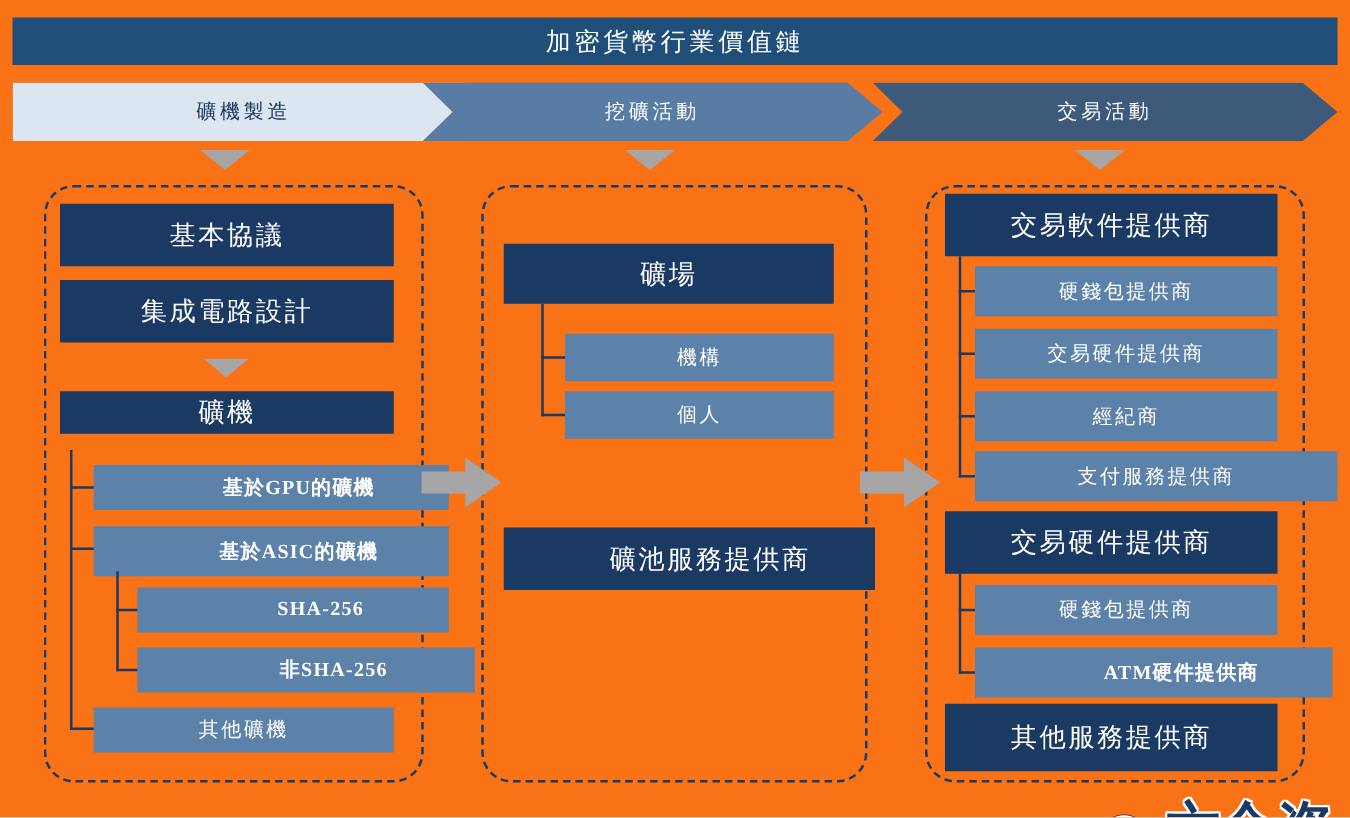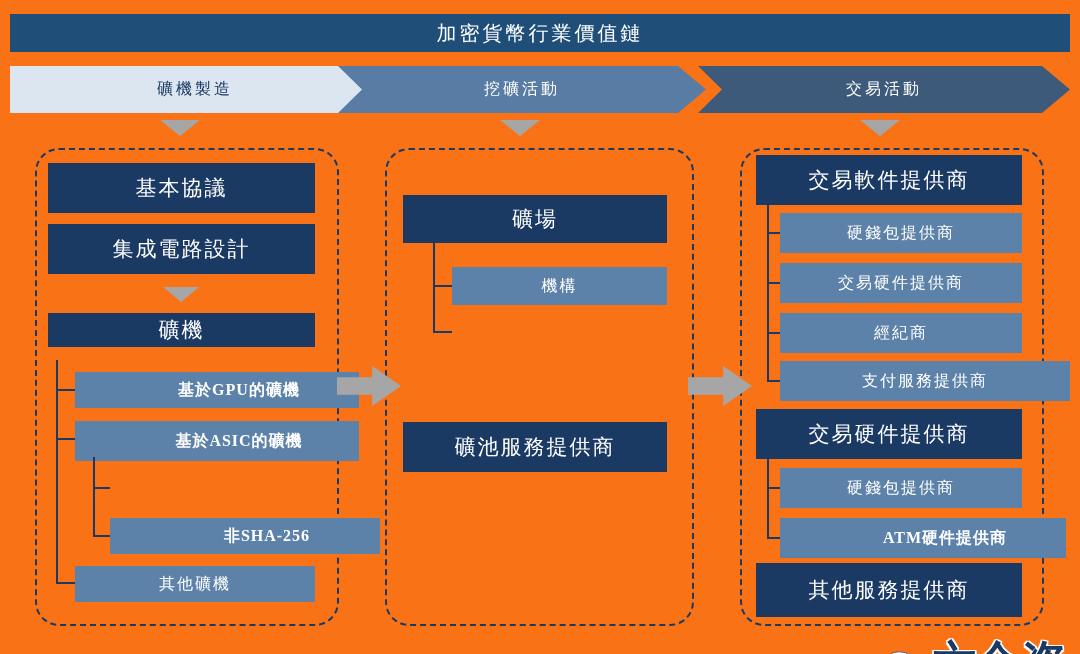--- a/index.html
+++ b/index.html
@@ -108,34 +108,36 @@
   <div class="col-frame" style="left:35px;width:300px;"></div>
   <div class="col-frame" style="left:385px;width:305px;"></div>
   <div class="col-frame" style="left:740px;width:300px;"></div>
 
   <div class="box dark" style="left:48px;top:163px;width:267px;height:50px;">基本協議</div>
   <div class="box dark" style="left:48px;top:224px;width:267px;height:50px;">集成電路設計</div>
   <div class="tri-down small" style="left:163px;top:287px;"></div>
   <div class="box dark" style="left:48px;top:313px;width:267px;height:34px;">礦機</div>
   <div class="box mid latin-bold" style="left:75px;top:372px;width:240px;height:36px;">基於GPU的礦機</div>
   <div class="box mid latin-bold" style="left:75px;top:421px;width:240px;height:40px;">基於ASIC的礦機</div>
+  <div class="box mid latin-bold" style="left:110px;top:470px;width:205px;height:36px;">SHA-256</div>
   <div class="box mid latin-bold" style="left:110px;top:518px;width:226px;height:36px;">非SHA-256</div>
   <div class="box mid" style="left:75px;top:566px;width:240px;height:36px;">其他礦機</div>
 
   <div class="v-line" style="left:56px;top:360px;height:224px;"></div>
   <div class="h-line" style="left:56px;top:389px;width:19px;"></div>
   <div class="h-line" style="left:56px;top:438px;width:19px;"></div>
   <div class="h-line" style="left:56px;top:582px;width:19px;"></div>
   <div class="v-line" style="left:93px;top:457px;height:80px;"></div>
   <div class="h-line" style="left:93px;top:487px;width:17px;"></div>
   <div class="h-line" style="left:93px;top:535px;width:17px;"></div>
 
   <div class="box dark" style="left:403px;top:195px;width:264px;height:48px;">礦場</div>
   <div class="box mid" style="left:452px;top:267px;width:215px;height:38px;">機構</div>
-  <div class="box dark" style="left:403px;top:422px;width:264px;height:50px;">礦池服務提供商</div>
+  <div class="box mid" style="left:452px;top:313px;width:215px;height:38px;">個人</div>
+  <div class="box dark" style="left:403px;top:422px;width:264px;height:50px;padding-left:33px;">礦池服務提供商</div>
 
   <div class="v-line" style="left:433px;top:243px;height:90px;"></div>
   <div class="h-line" style="left:433px;top:285px;width:19px;"></div>
   <div class="h-line" style="left:433px;top:331px;width:19px;"></div>
 
   <div class="box dark" style="left:756px;top:155px;width:266px;height:50px;">交易軟件提供商</div>
   <div class="box mid" style="left:780px;top:213px;width:242px;height:40px;">硬錢包提供商</div>
   <div class="box mid" style="left:780px;top:263px;width:242px;height:40px;">交易硬件提供商</div>
   <div class="box mid" style="left:780px;top:313px;width:242px;height:40px;">經紀商</div>
   <div class="box mid" style="left:780px;top:361px;width:290px;height:40px;">支付服務提供商</div>

